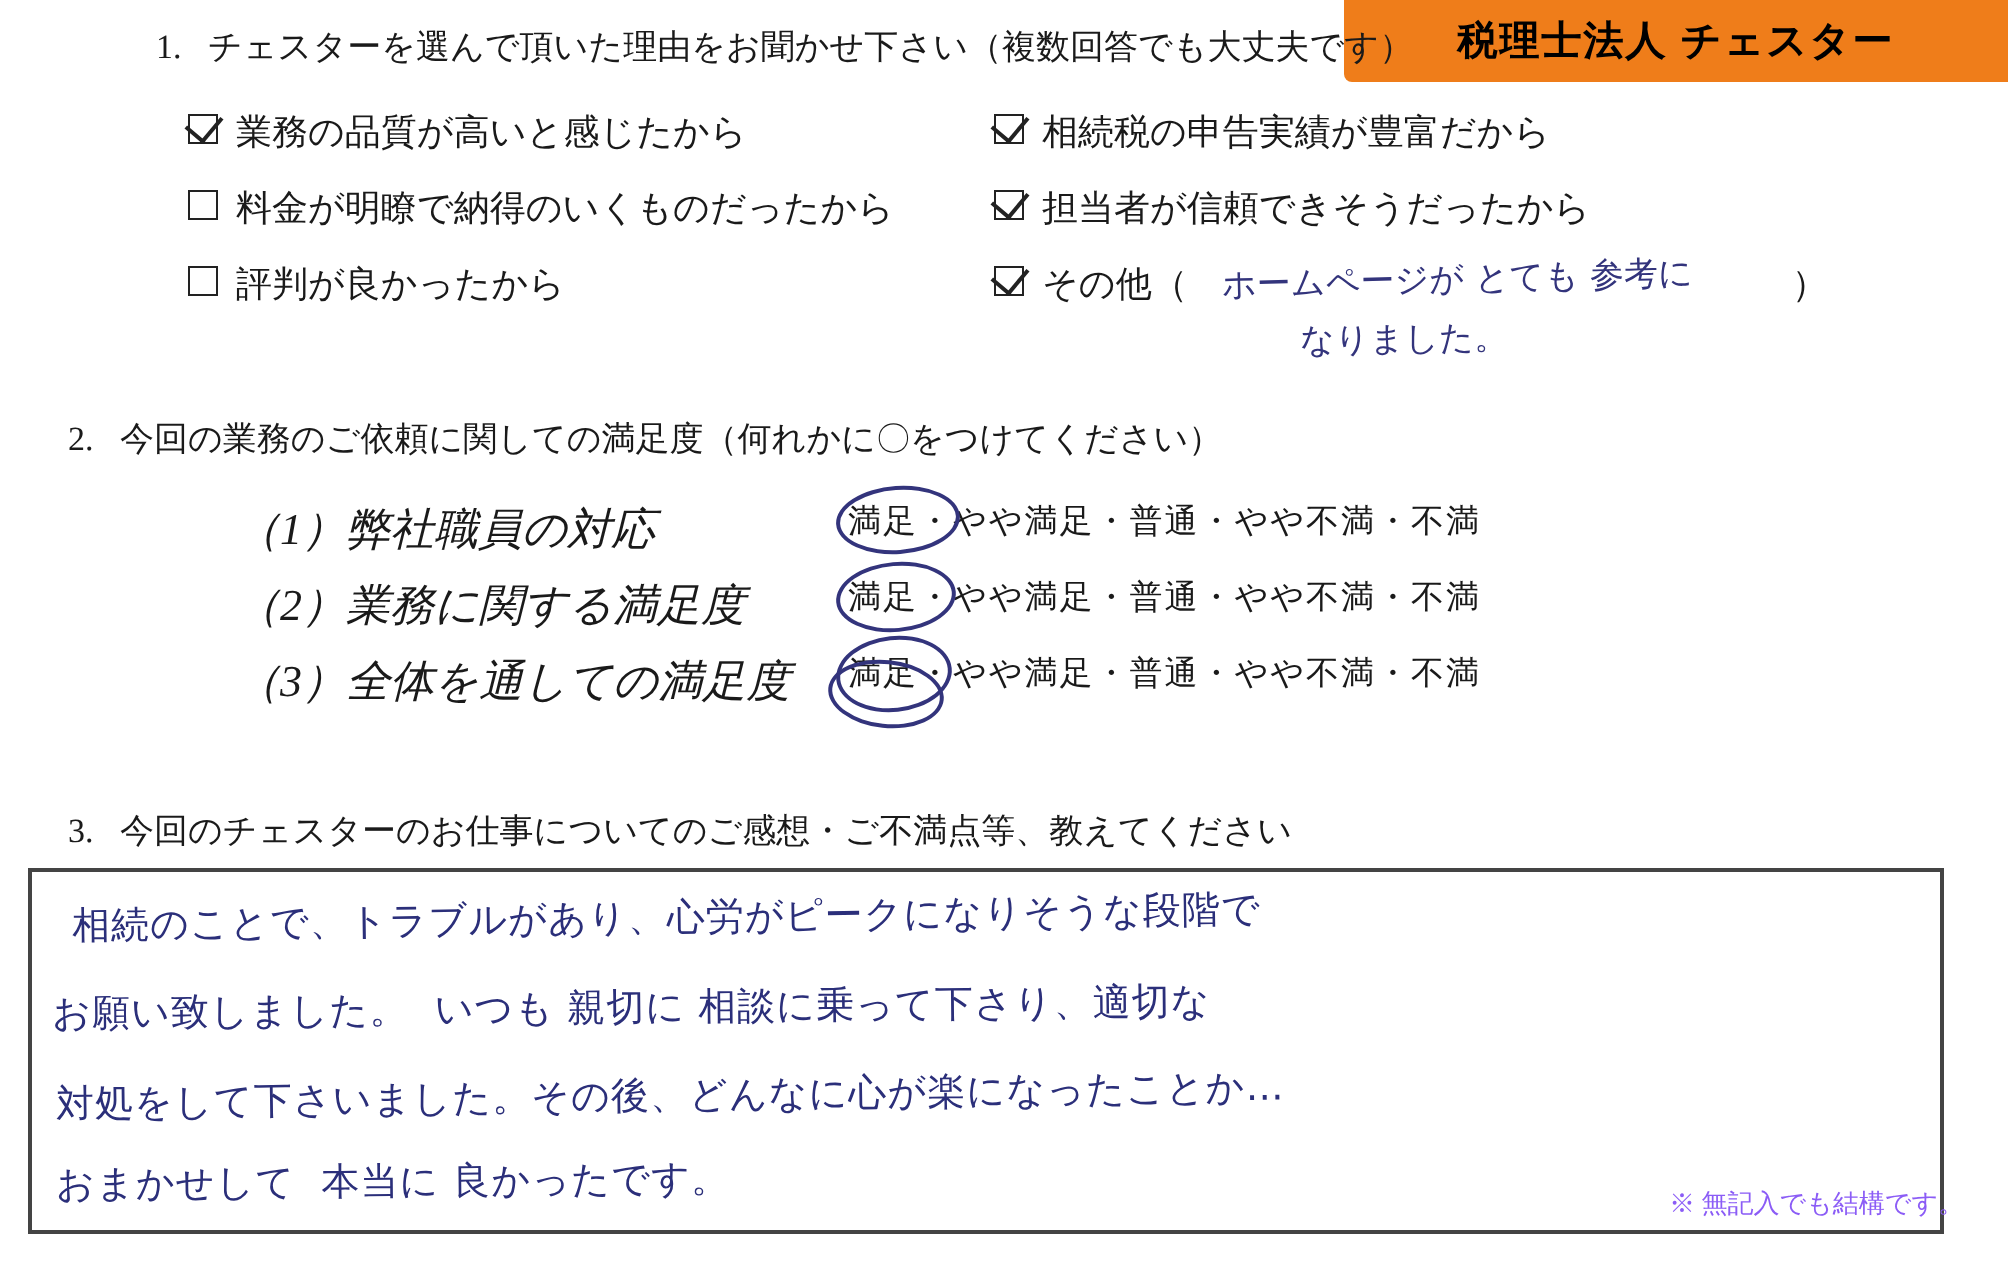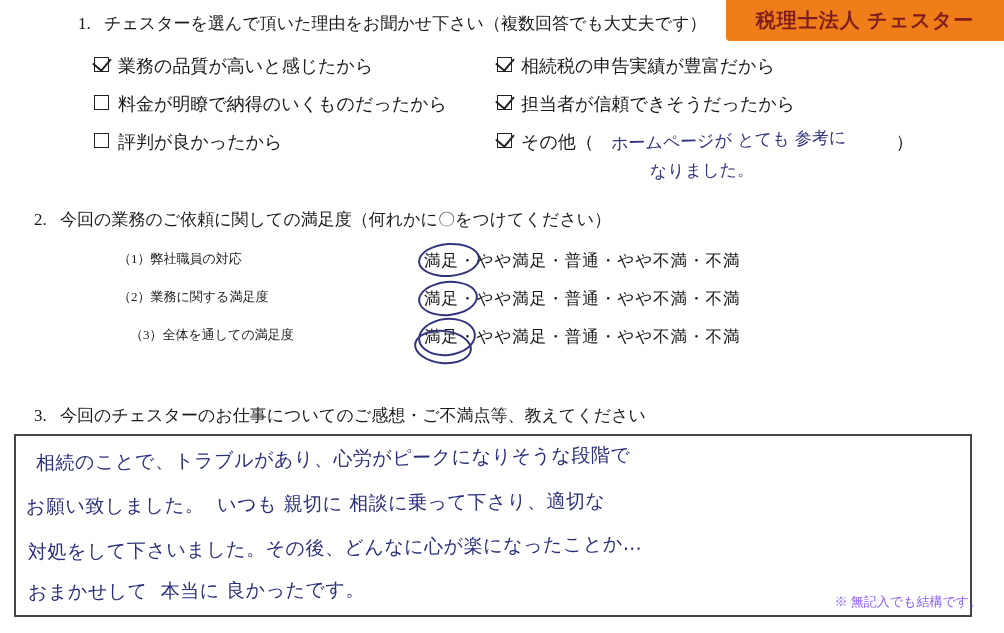--- a/index.html
+++ b/index.html
@@ -17,24 +17,24 @@
     height: 633px;
     overflow: hidden;
     background: #ffffff;
   }
 
   
   .brand-badge {
     position: absolute;
     top: 0;
     right: 0;
-    width: 278px;
+    width: 332px;
     height: 41px;
     background: #ef7d1a;
-    color: #7f1d1d;
+    color: #000000;
     display: flex;
     align-items: center;
     justify-content: center;
     font-family: "Liberation Sans", sans-serif;
     font-weight: bold;
     font-size: 20px;
     letter-spacing: 1px;
     border-bottom-left-radius: 4px;
   }
 
@@ -121,32 +121,33 @@
     left: 650px;
     top: 158px;
     font-size: 17px;
     color: #33347c;
     transform: rotate(-1deg);
   }
 
   
   .sat-label {
     position: absolute;
-    font-size: 13px;
-    white-space: nowrap;
+    font-size: 22px;
+    white-space: nowrap;
+    font-style: italic;
   }
   .sat-scale {
     position: absolute;
     font-size: 16.5px;
     white-space: nowrap;
     letter-spacing: 1px;
   }
   #sat-l1 { left: 118px; top: 250px; }
   #sat-l2 { left: 118px; top: 288px; }
-  #sat-l3 { left: 118px; top: 326px; margin-left: 12px; }
+  #sat-l3 { left: 118px; top: 326px; }
   #sat-s1 { left: 424px; top: 250px; }
   #sat-s2 { left: 424px; top: 288px; }
   #sat-s3 { left: 424px; top: 326px; }
 
   .circle-mark {
     position: absolute;
     border: 2.2px solid #33347c;
     border-radius: 50%;
     pointer-events: none;
   }

